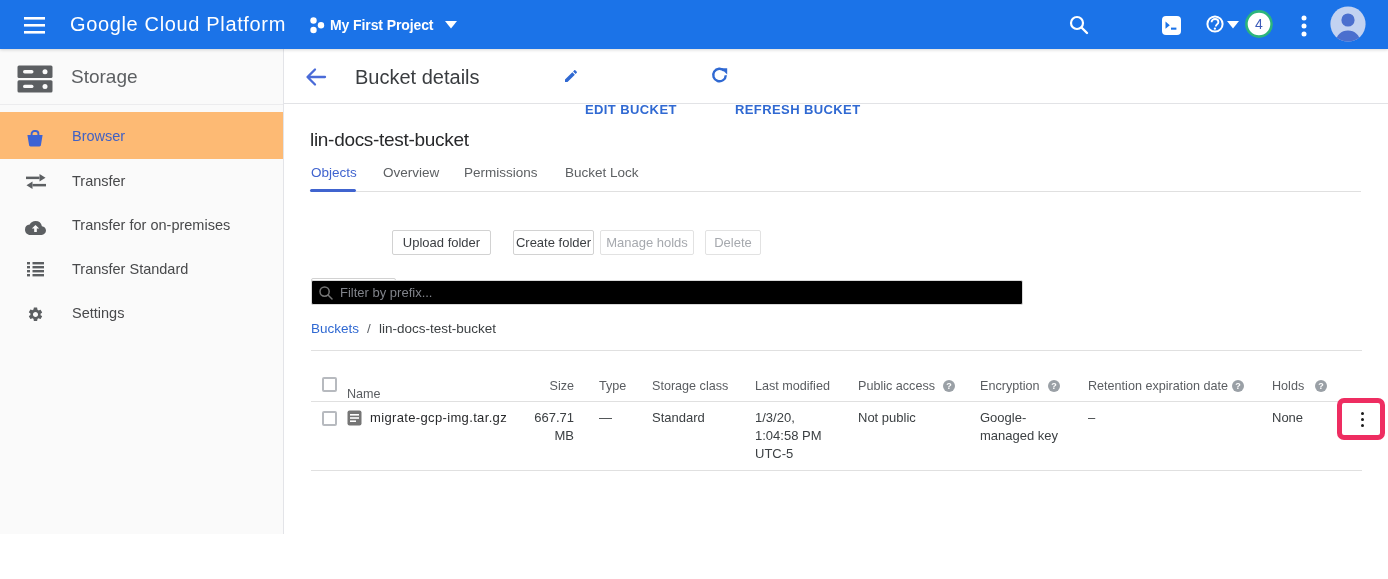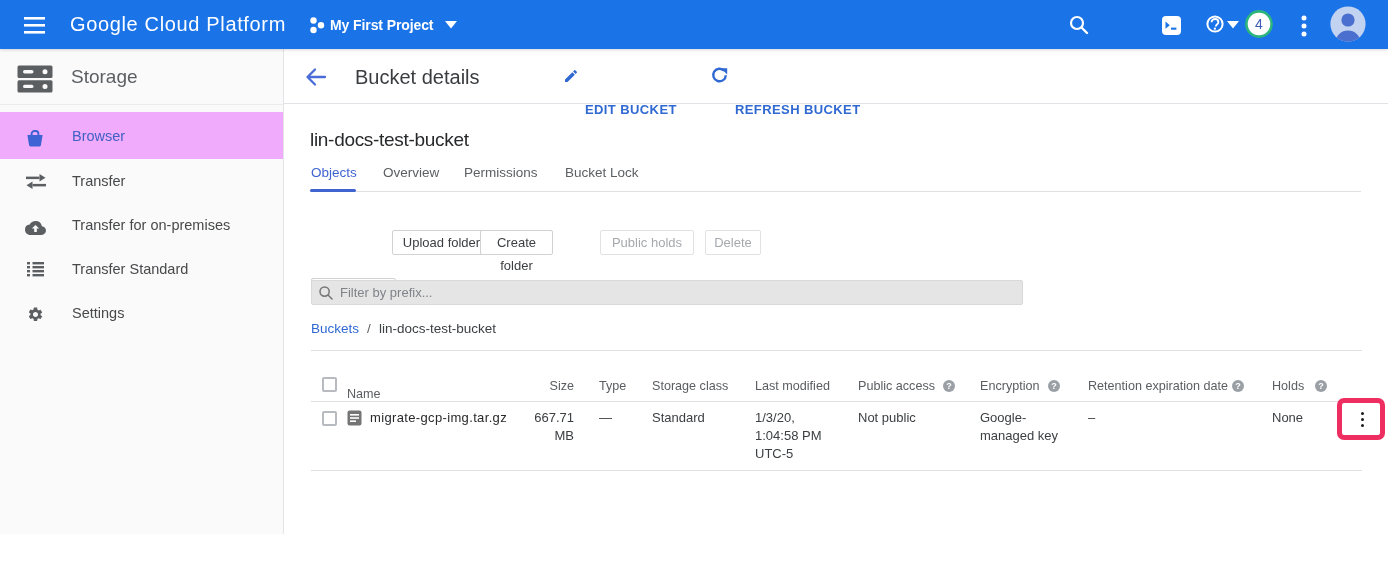--- a/index.html
+++ b/index.html
@@ -11,36 +11,36 @@
   
   #topbar { position:absolute; left:0; top:0; width:1388px; height:49px; background:#1b73e8; box-shadow:0 1px 3px rgba(0,0,0,0.16); z-index:5; }
   #logo { position:absolute; left:70px; top:0; height:49px; line-height:49px; color:#fff; font-size:20px; letter-spacing:0.65px; }
   #proj-name { position:absolute; left:330px; top:0; height:41px; line-height:50px; color:#fff; font-size:14px; font-weight:bold; letter-spacing:-0.1px; }
 
   
   #sidebar { position:absolute; left:0; top:49px; width:284px; height:485px; background:#fafafa; border-right:1px solid #e3e4e8; }
   #storage-title { position:absolute; left:71px; top:17px; font-size:19px; color:#5c5f62; }
   .navrow { position:absolute; left:0; width:283px; height:44px; }
   .navrow .lbl { position:absolute; left:72px; top:50%; transform:translateY(-50%); font-size:14.5px; color:#48494b; }
-  #nav-browser { top:63px; height:47px; background:#f0abfc; }
+  #nav-browser { top:63px; height:47px; background:#fdba74; }
   #nav-browser .lbl { color:#4161c4; }
 
   
   #mainheader { position:absolute; left:284px; top:49px; width:1104px; height:55px; background:#fff; border-bottom:1px solid #e2e3e6; }
   #bucket-details { position:absolute; left:355px; top:66px; font-size:20px; color:#3a3d40; }
   .actbtn { position:absolute; top:69px; font-size:13px; font-weight:bold; color:#3069d2; letter-spacing:0.4px;margin-top:33px; }
   #pgtitle { position:absolute; left:310px; top:129px; font-size:19px; color:#28292b; letter-spacing:-0.3px; }
   .tab { position:absolute; top:165px; font-size:13.5px; color:#5d6063; }
   #tab-underline { position:absolute; left:310px; top:189px; width:46px; height:3px; background:#4064cf; border-radius:2px; }
   .hline { position:absolute; background:#e0e0e0; height:1px; }
 
   .btn { position:absolute; top:230px; height:25px; background:#fff; border:1px solid #d2d2d2; border-radius:2px; font-size:13px; color:#3b3e42; text-align:center; line-height:23px; }
   .btn.dis { border-color:#e2e2e2; color:#a6a9ae; }
 
-  #filter { position:absolute; left:311px; top:280px; width:712px; height:25px; border:1px solid #d9d9d9; border-radius:2px; background:#e5e5e5; }
+  #filter { position:absolute; left:311px; top:280px; width:712px; height:25px; border:1px solid #d9d9d9; border-radius:2px; background:#000000; }
   #filter .ph { position:absolute; left:28px; top:4px; font-size:13px; color:#80838a; }
 
   .crumb { position:absolute; top:321px; font-size:13.5px; }
 
   
   .th { position:absolute; top:379px; font-size:12.6px; color:#5a5d61; }
   .td { position:absolute; font-size:13px; color:#3c4043; line-height:18px; }
   .qm { position:absolute; top:380px; width:12px; height:12px; border-radius:50%; background:#9aa0a6; color:#fff; font-size:9px; font-weight:bold; text-align:center; line-height:12.5px; }
   .cbx { position:absolute; left:322px; width:15px; height:15px; border:2px solid #b7babf; border-radius:2px; background:#fff; }
 
@@ -195,22 +195,22 @@
   <div id="pgtitle">lin-docs-test-bucket</div>
   <div class="tab" style="left:311px;color:#4064cf;">Objects</div>
   <div class="tab" style="left:383px;text-align:center;">Overview</div>
   <div class="tab" style="left:464px;">Permissions</div>
   <div class="tab" style="left:565px;">Bucket Lock</div>
   <div id="tab-underline"></div>
   <div class="hline" style="left:356px;top:191px;width:1005px;"></div>
 
   <div class="btn" style="left:311px;width:85px;margin-top:48px;">Upload files</div>
   <div class="btn" style="left:392px;width:99px;">Upload folder</div>
-  <div class="btn" style="left:480px;width:73px;">Create folder</div>
-  <div class="btn dis" style="left:600px;width:94px;">Public holds</div>
+  <div class="btn" style="left:513px;width:81px;">Create folder</div>
+  <div class="btn dis" style="left:600px;width:94px;">Manage holds</div>
   <div class="btn dis" style="left:705px;width:56px;">Delete</div>
 
   <div id="filter">
     <svg class="abs" style="left:7px;top:5px" width="14" height="14" viewBox="0 0 14 14">
       <circle cx="5.6" cy="5.6" r="4.6" fill="none" stroke="#757575" stroke-width="1.5"></circle>
       <line x1="9" y1="9" x2="13" y2="13" stroke="#757575" stroke-width="1.5" stroke-linecap="round"></line>
     </svg>
     <div class="ph">Filter by prefix...</div>
   </div>
 

